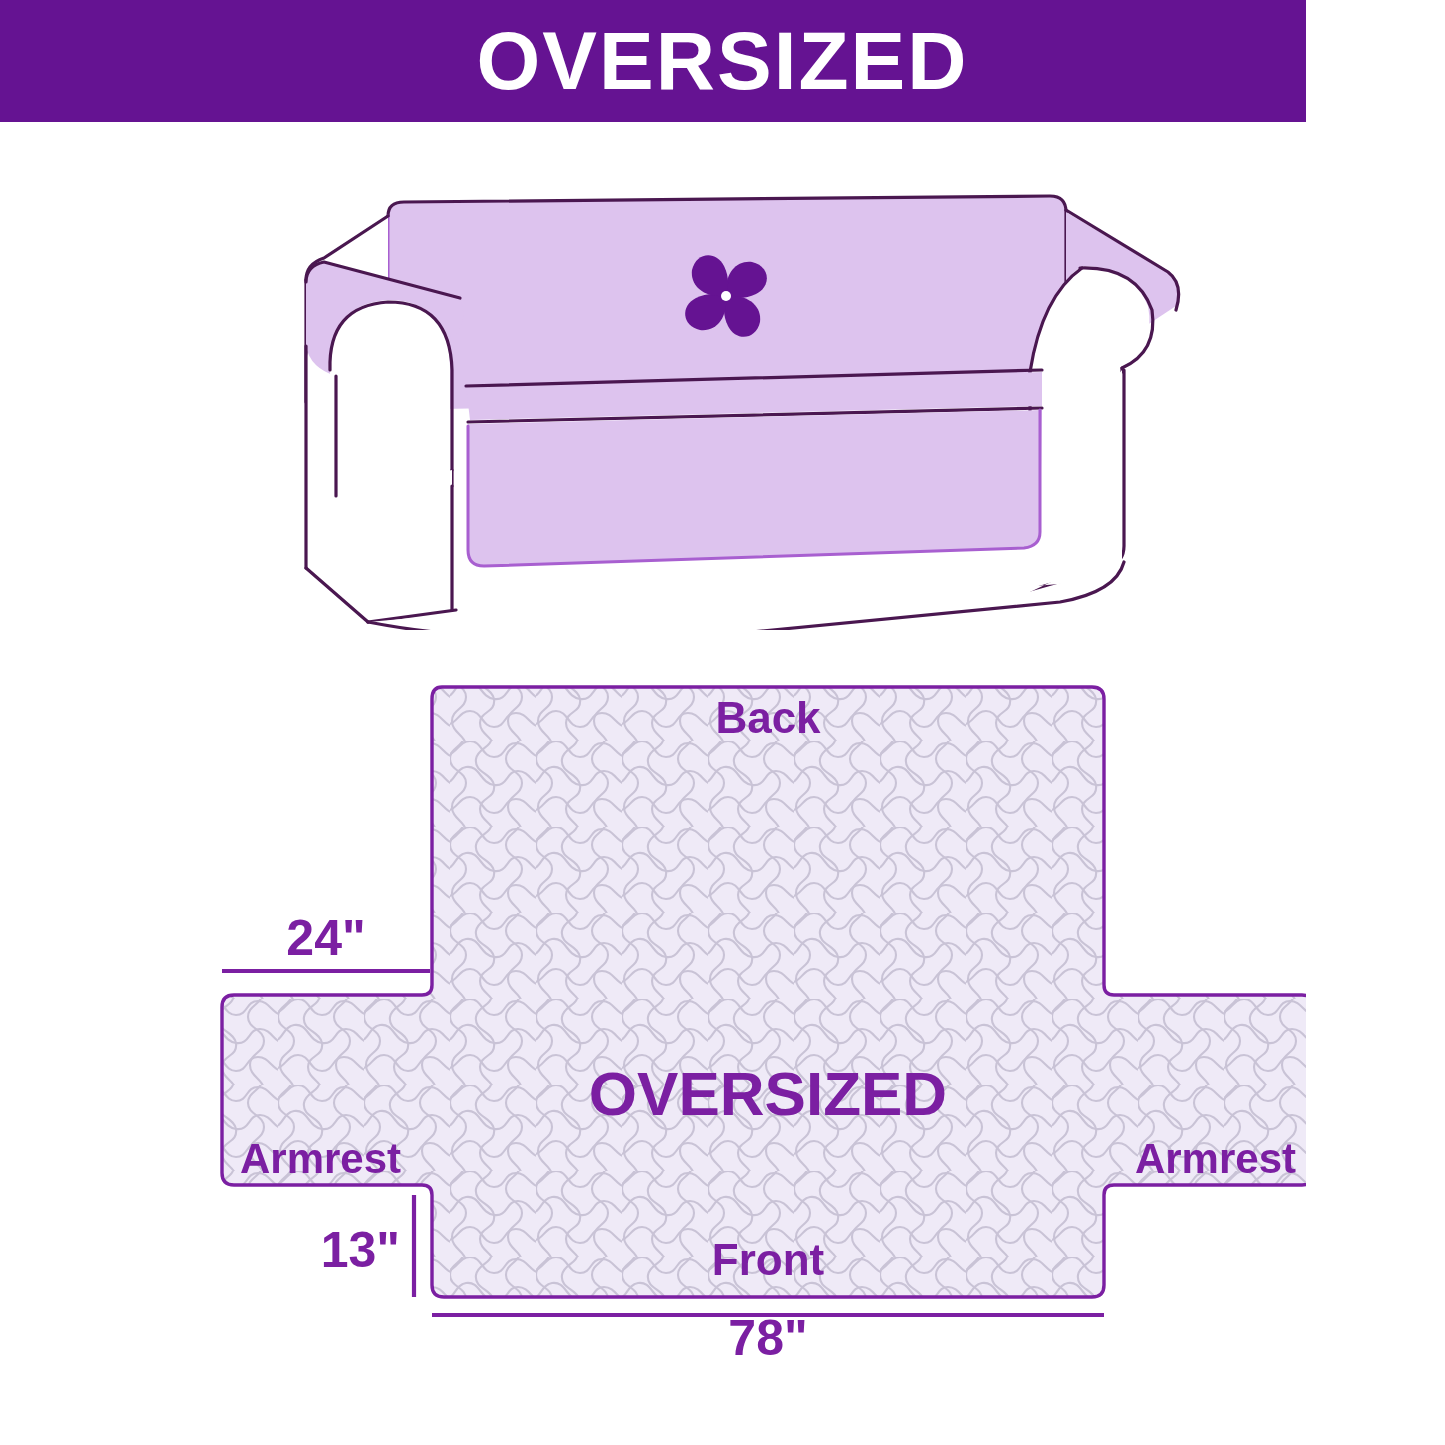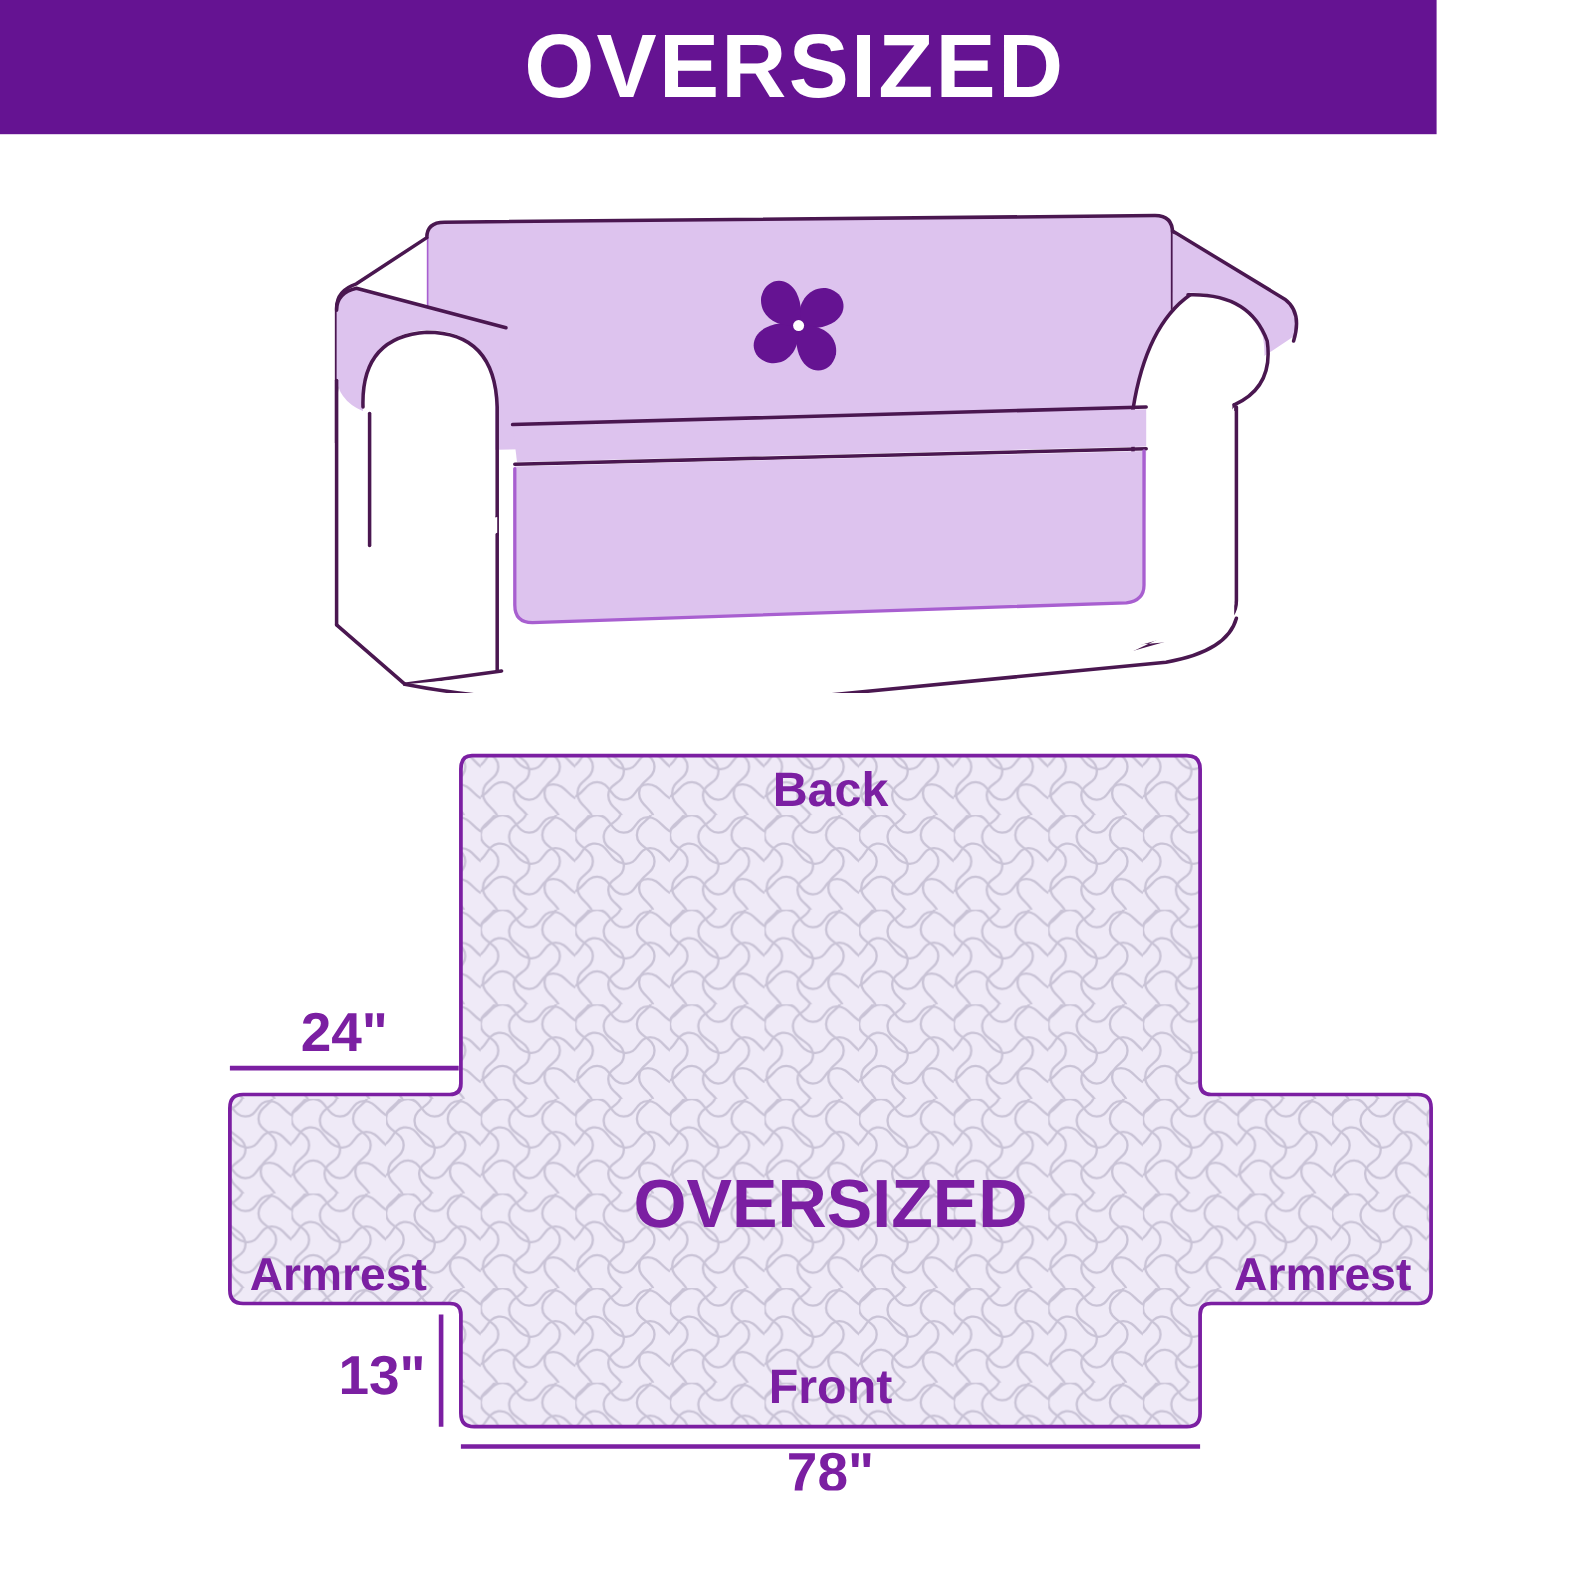--- a/index.html
+++ b/index.html
@@ -46,21 +46,21 @@
     left: 270px;
     top: 170px;
     width: 920px;
     height: 460px;
   }
   #sofa-illustration svg { display: block; width: 100%; height: 100%; }
 
   
   #cover-diagram {
     position: absolute;
-    left: 179px;
+    left: 192px;
     top: 655px;
     width: 1150px;
     height: 700px;
     text-align: center;
   }
   #cover-diagram svg { display: block; width: 100%; height: 100%; }
 
   .dim-label {
     font-family: "Liberation Sans", sans-serif;
     font-weight: bold;

